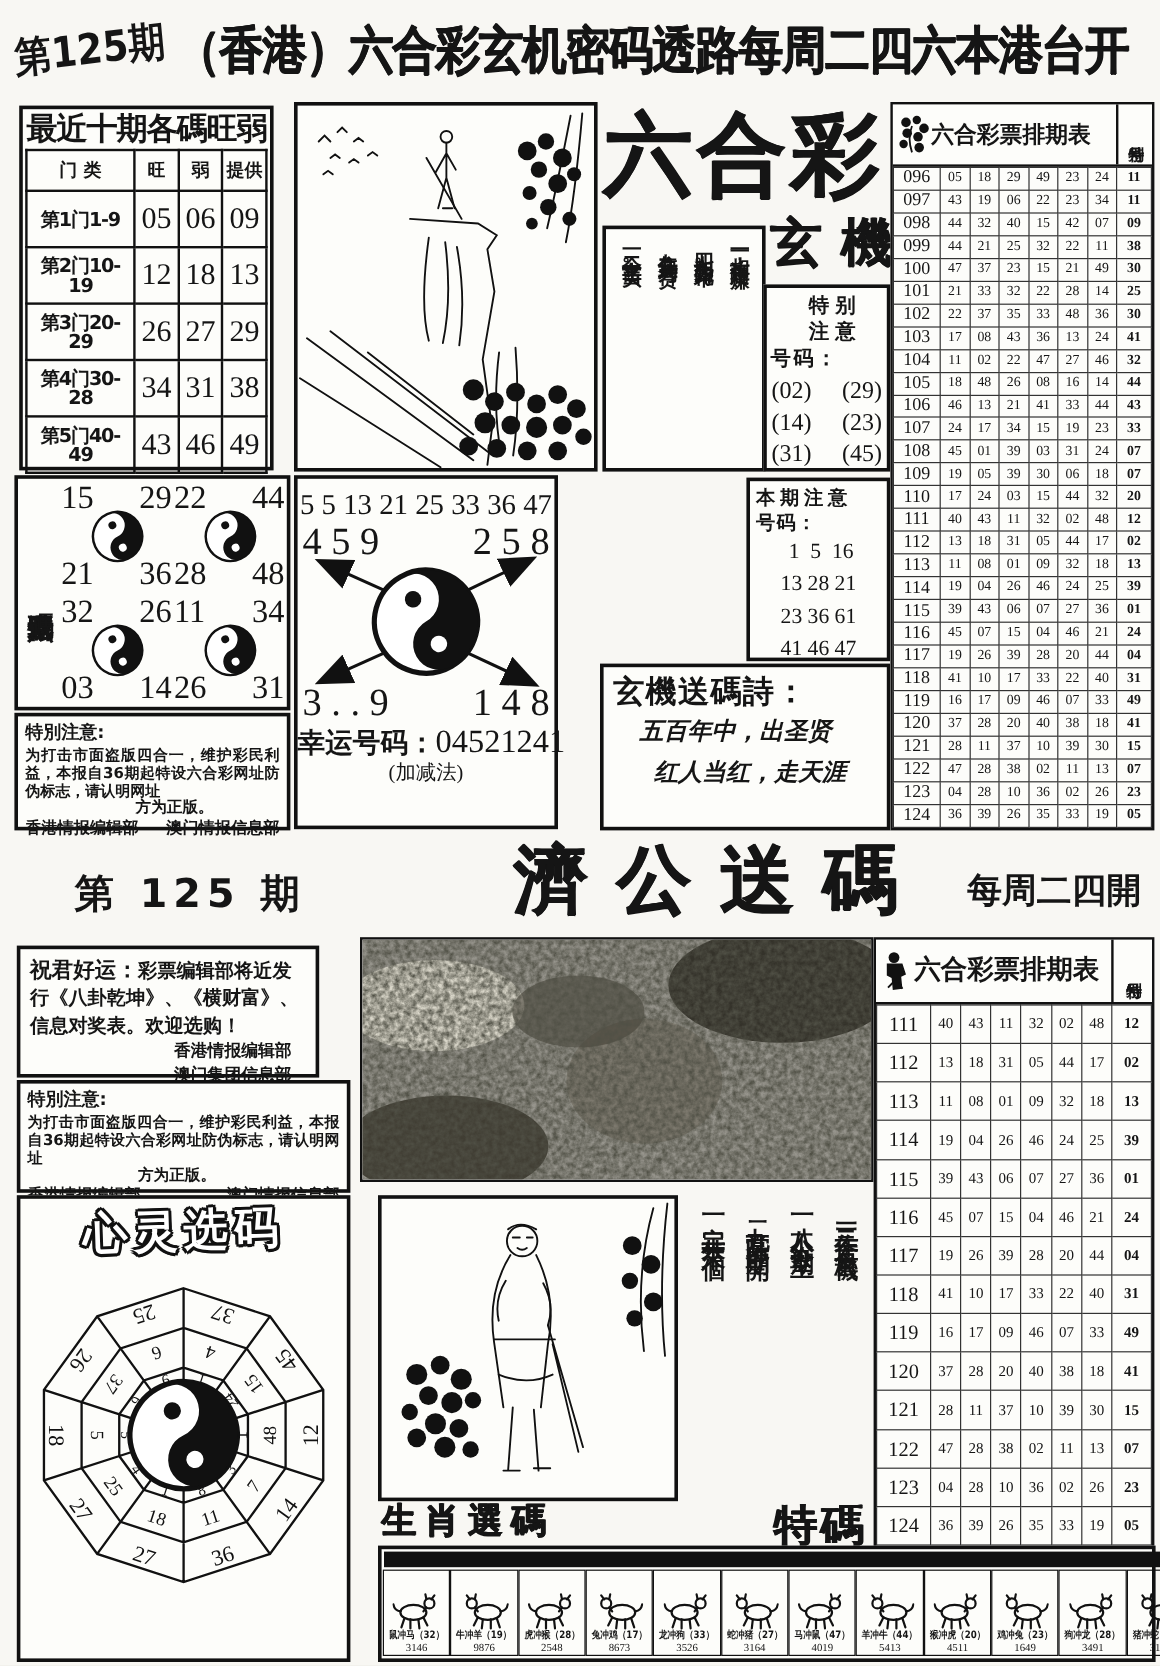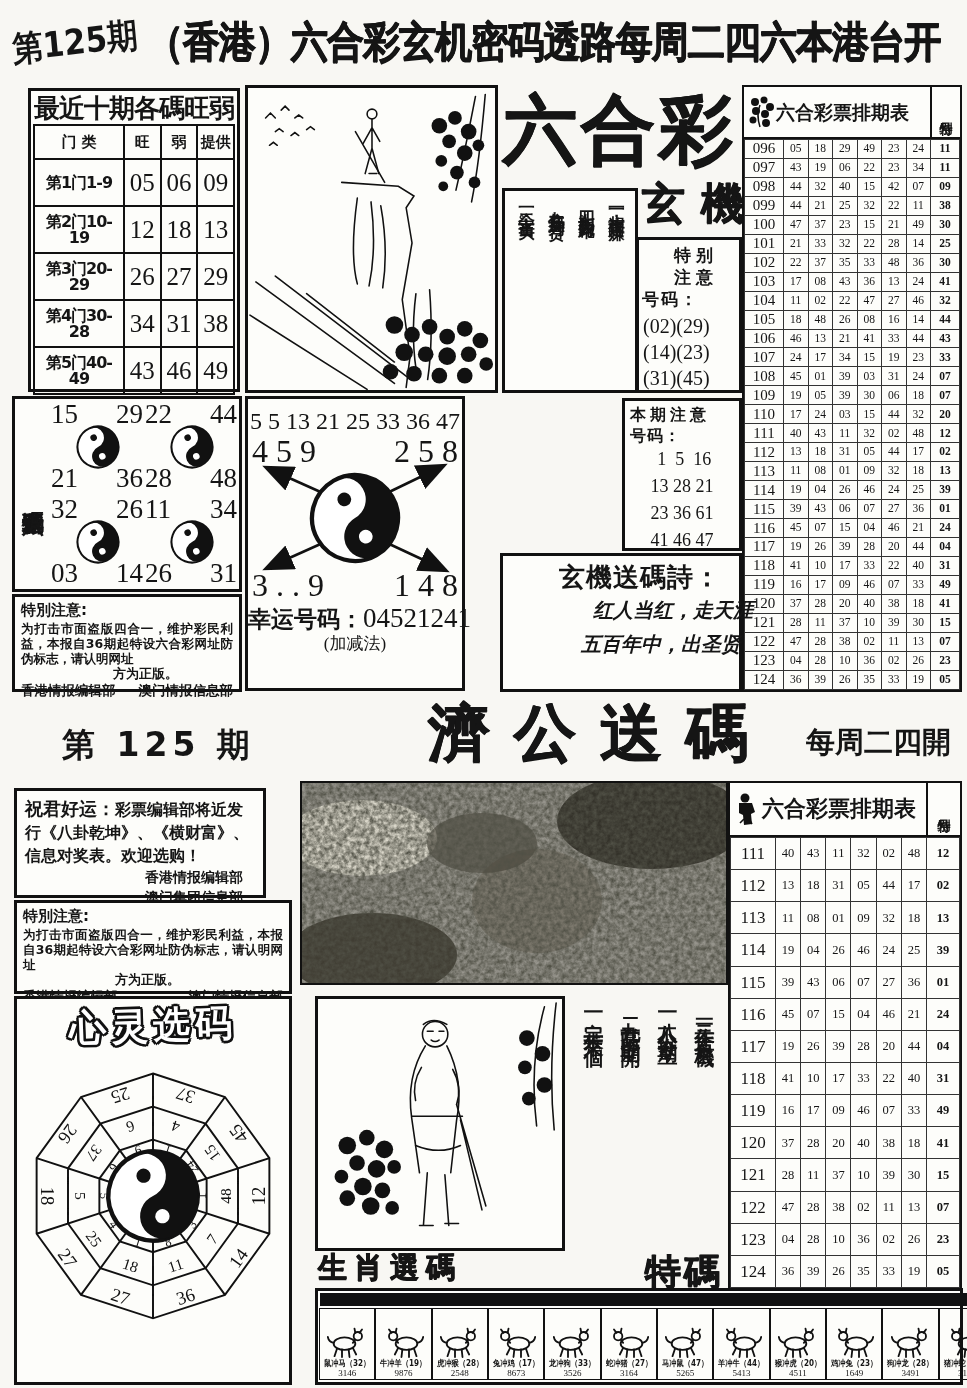--- a/index.html
+++ b/index.html
@@ -7,21 +7,21 @@
   .page{position:relative;width:967px;height:1388px;background:#f8f7f3;color:#151515;overflow:hidden;}
   .box{position:absolute;border:3px solid #111;background:#fdfdfa;box-sizing:border-box;}
   .thick{text-shadow:0.6px 0 0 currentColor,-0.6px 0 0 currentColor,0 0.6px 0 currentColor;}
 
   
   .hdr1{position:absolute;left:12px;top:4px;width:950px;height:76px;display:flex;align-items:center;transform:scaleX(.88);transform-origin:left center;white-space:nowrap;}
   .hdr1 .issue{font:700 35px/1 "DejaVu Sans",sans-serif;transform:rotate(-6deg);margin-right:10px;}
   .hdr1 .rest{font:900 42px/1 "DejaVu Sans",sans-serif;letter-spacing:-1px;}
 
   
-  .hotcold{left:28px;top:88px;width:212px;height:304px;padding:2px;}
+  .hotcold{left:16px;top:88px;width:212px;height:304px;padding:2px;}
   .hc-title{font:900 26px/1.2 "DejaVu Sans",sans-serif;text-align:center;letter-spacing:-1px;}
   table.hc{width:100%;border-collapse:collapse;table-layout:fixed;}
   .hc td{border:2px solid #111;text-align:center;overflow:hidden;}
   .hc tbody.hchead td{font:700 15px/1 "DejaVu Sans",sans-serif;height:30px;}
   .hc tbody.hcbody td{font:400 25px/1 "Liberation Serif",serif;height:43px;}
   .hc td.col0{width:86px;}
   .hc tbody.hcbody td.col0{font:700 16px/1 "DejaVu Sans",sans-serif;letter-spacing:-1px;}
 
   
   .cliff{left:245px;top:85px;width:253px;height:308px;}
@@ -30,21 +30,21 @@
   .monk{left:315px;top:996px;width:250px;height:255px;}
   .caption-sx{position:absolute;left:318px;top:1253px;font:900 29px/1 "DejaVu Sans",sans-serif;letter-spacing:7px;}
 
   
   .logo-big{position:absolute;left:503px;top:92px;width:239px;font:900 74px/1 "DejaVu Sans",sans-serif;letter-spacing:4px;white-space:nowrap;}
   .logo-small{position:absolute;left:642px;top:182px;font:900 43px/1 "DejaVu Sans",sans-serif;letter-spacing:16px;white-space:nowrap;}
   .vpoem{left:502px;top:188px;width:136px;height:205px;padding:7px 4px;writing-mode:vertical-rl;text-orientation:upright;font:700 16.5px/30px "DejaVu Sans",sans-serif;letter-spacing:2px;}
   .sp-notice{left:636px;top:237px;width:106px;height:156px;padding:4px 3px;}
   .spn-title{font:700 17px/22px "DejaVu Sans",sans-serif;letter-spacing:5px;padding-left:32px;}
   .spn-title2{font:700 17px/22px "DejaVu Sans",sans-serif;letter-spacing:2px;}
-  .spn-pair{display:flex;justify-content:flex-start;font:400 20px/1 "Liberation Serif",serif;padding:6px 1px 0 1px;}
+  .spn-pair{display:flex;justify-content:space-between;font:400 20px/1 "Liberation Serif",serif;padding:6px 1px 0 1px;}
 
   
   .sched{position:absolute;border:2px solid #111;background:#fdfdfa;box-sizing:border-box;}
   .s1{left:742px;top:85px;width:220px;height:607px;}
   .s2{left:728px;top:781px;width:234px;height:509px;}
   .sched-head{position:relative;height:52px;border-bottom:2px solid #111;display:flex;align-items:center;padding-left:2px;box-sizing:border-box;}
   .sched-head .ttl{font:900 19px/1 "DejaVu Sans",sans-serif;white-space:nowrap;}
   .s2 .sched-head{height:54px;}
   .s2 .sched-head .ttl{font-size:22px;}
   .spec{position:absolute;right:0;top:0;height:100%;width:30px;border-left:2px solid #111;writing-mode:vertical-rl;text-orientation:upright;display:flex;align-items:center;justify-content:center;font:700 13px/1 "DejaVu Sans",sans-serif;box-sizing:border-box;}
@@ -97,21 +97,21 @@
   .pw{left:500px;top:398px;width:122px;height:153px;padding:3px 6px;}
   .pw-title{font:900 21px/1.2 "DejaVu Sans",sans-serif;text-align:center;letter-spacing:4px;}
   .pw-line{font:700 17px/24px "DejaVu Sans",sans-serif;white-space:nowrap;}
   .pw-line.last{text-align:right;padding-right:4px;}
   .attn{left:622px;top:398px;width:120px;height:153px;padding:3px 5px;}
   .attn-title{font:700 16px/21px "DejaVu Sans",sans-serif;letter-spacing:4px;}
   .attn-title2{font:700 16px/21px "DejaVu Sans",sans-serif;letter-spacing:1px;}
   .attn-row{font:400 18px/27px "Liberation Serif",serif;text-align:center;white-space:pre;}
 
   
-  .poembox{left:500px;top:553px;width:242px;height:139px;padding-left:48px;}
+  .poembox{left:500px;top:553px;width:242px;height:139px;}
   .pb-title{font:900 26px/1.2 "DejaVu Sans",sans-serif;padding:6px 0 0 8px;letter-spacing:1px;}
   .pb-line{font:italic 700 20px/34px "Liberation Serif",serif;padding-left:42px;white-space:nowrap;}
   .pb-line.l2{padding-left:30px;}
 
   
   .h2-issue{position:absolute;left:62px;top:728px;font:700 33px/1 "DejaVu Sans",sans-serif;letter-spacing:5px;white-space:nowrap;}
   .h2-title{position:absolute;left:428px;top:702px;font:900 62px/1 "DejaVu Sans",sans-serif;letter-spacing:24px;white-space:nowrap;}
   .h2-right{position:absolute;right:16px;top:728px;font:700 29px/1 "DejaVu Sans",sans-serif;white-space:nowrap;}
 
   
@@ -677,22 +677,22 @@
     <div class="attn-title">本期注意</div>
     <div class="attn-title2">号码：</div>
     <div class="attn-row"> 1  5  16</div>
     <div class="attn-row">13 28 21</div>
     <div class="attn-row">23 36 61</div>
     <div class="attn-row">41 46 47</div>
   </div>
 
   <div class="box poembox">
     <div class="pb-title">玄機送碼詩：</div>
+    <div class="pb-line l2">五百年中，出圣贤</div>
     <div class="pb-line">红人当红，走天涯</div>
-    <div class="pb-line l2">五百年中，出圣贤</div>
   </div>
 
   <div class="h2-issue">第 125 期</div>
   <div class="h2-title thick">濟公送碼</div>
   <div class="h2-right">每周二四開</div>
 
   <div class="box greet">
     <span class="g-lead">祝君好运：</span><span class="g-body">彩票编辑部将近发行《八卦乾坤》、《横财富》、信息对奖表。欢迎选购！</span>
     <div class="g-sigs">
       <div>香港情报编辑部</div>
@@ -1062,21 +1062,21 @@
                 <g fill="none" stroke="#111" stroke-width="2.2" stroke-linecap="round">
                   <ellipse cx="21" cy="22" rx="13" ry="7.5"></ellipse>
                   <circle cx="37" cy="13" r="5"></circle>
                   <path d="M34 17l-3 4"></path>
                   <path d="M12 28l-3 9M18 29v9M26 29l1 9M31 27l4 8"></path>
                   <path d="M8 21q-6-1-7-7"></path>
                   <path d="M39 9l3-4M34 9l-1-5"></path>
                 </g>
               </svg></span>
             <span class="zname">马冲鼠（47）</span>
-            <span class="znum">5265</span>
+            <span class="znum">4019</span>
           </div>
           <div class="zcell">
             <span class="zicon" style="transform:scaleX(-1)"><svg viewBox="0 0 48 40">
                 <g fill="none" stroke="#111" stroke-width="2.2" stroke-linecap="round">
                   <ellipse cx="21" cy="22" rx="13" ry="7.5"></ellipse>
                   <circle cx="37" cy="13" r="5"></circle>
                   <path d="M34 17l-3 4"></path>
                   <path d="M12 28l-3 9M18 29v9M26 29l1 9M31 27l4 8"></path>
                   <path d="M8 21q-6-1-7-7"></path>
                   <path d="M39 9l3-4M34 9l-1-5"></path>

